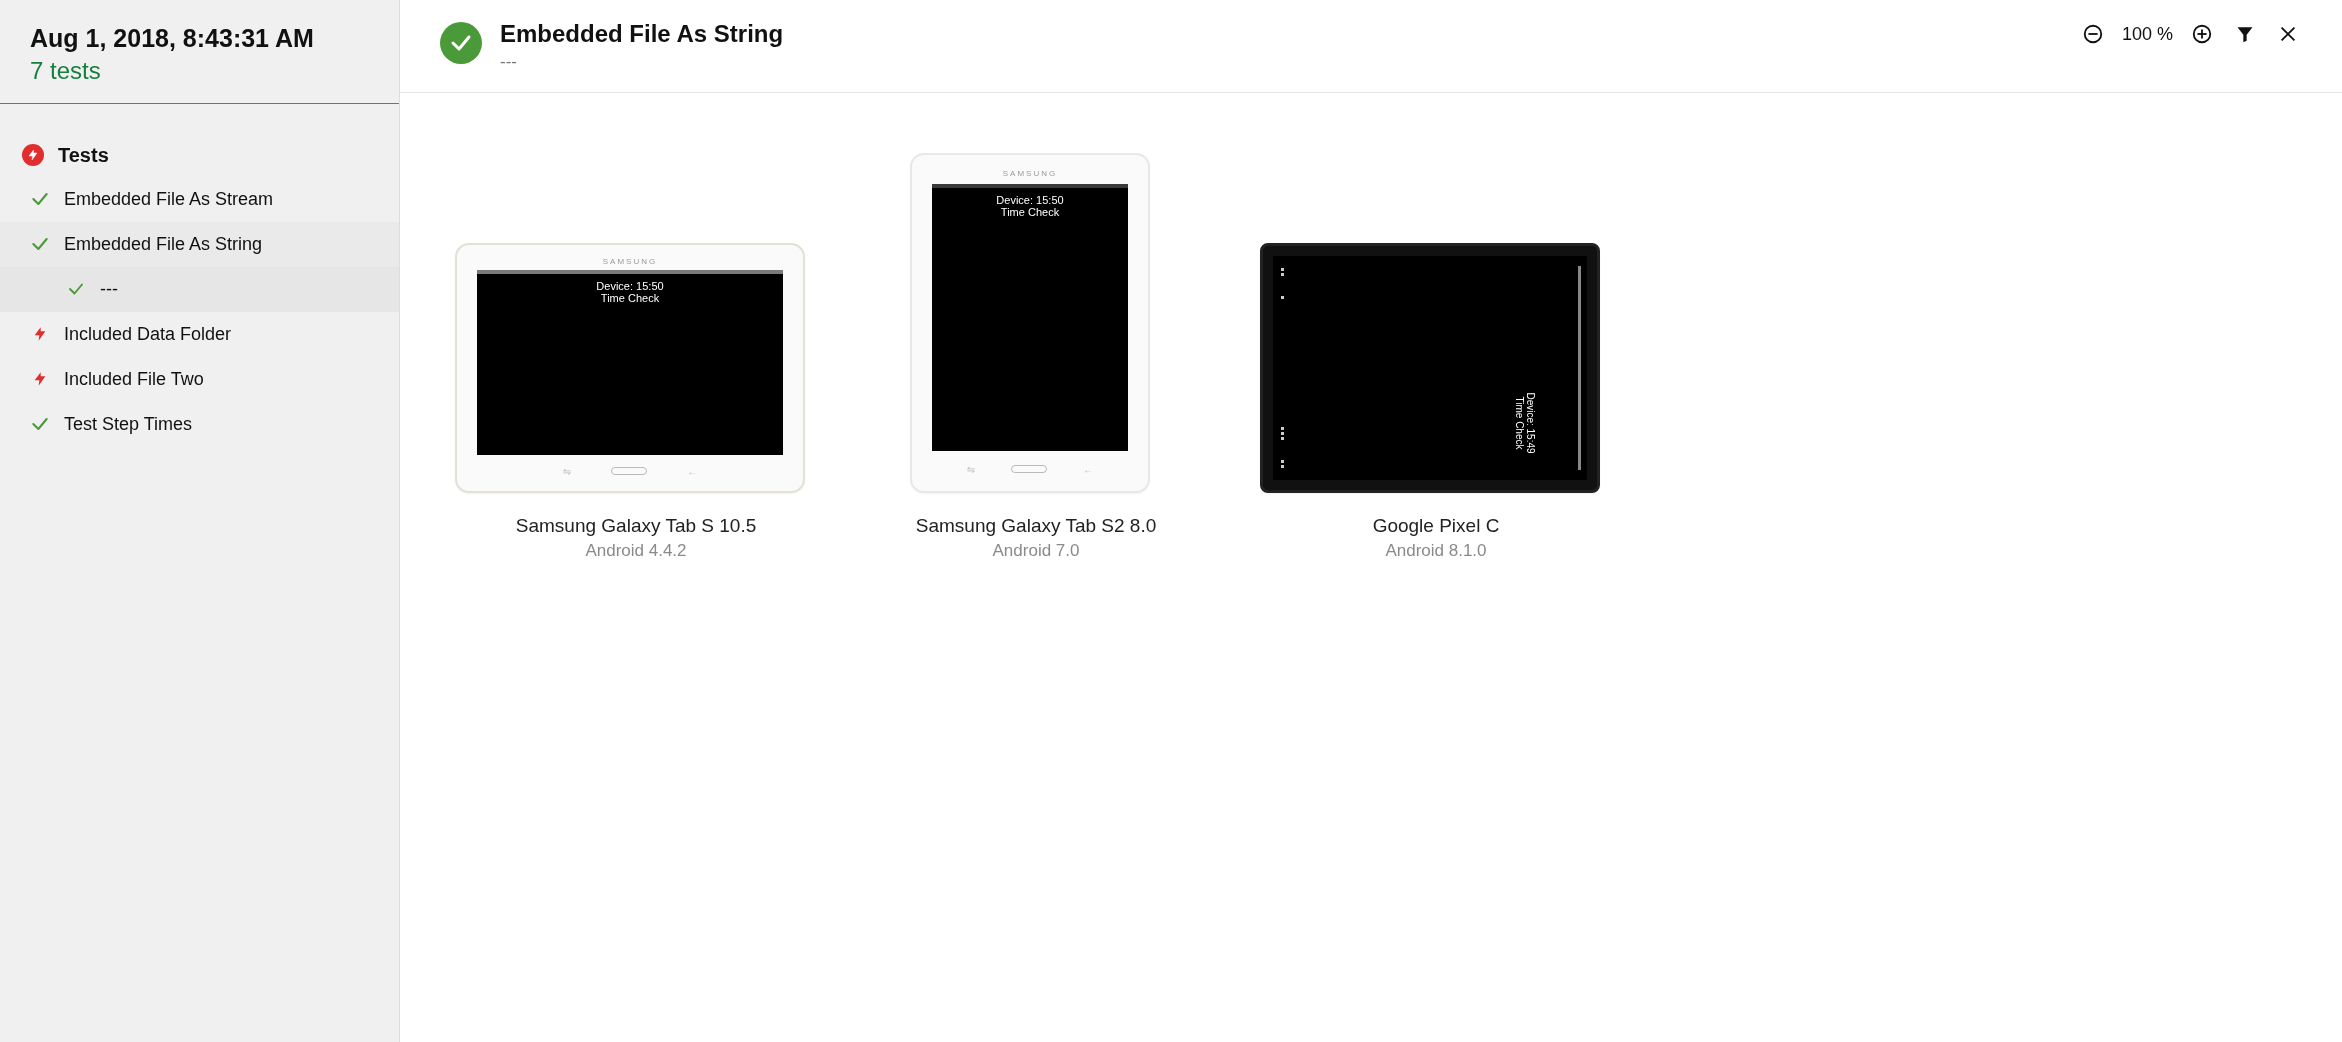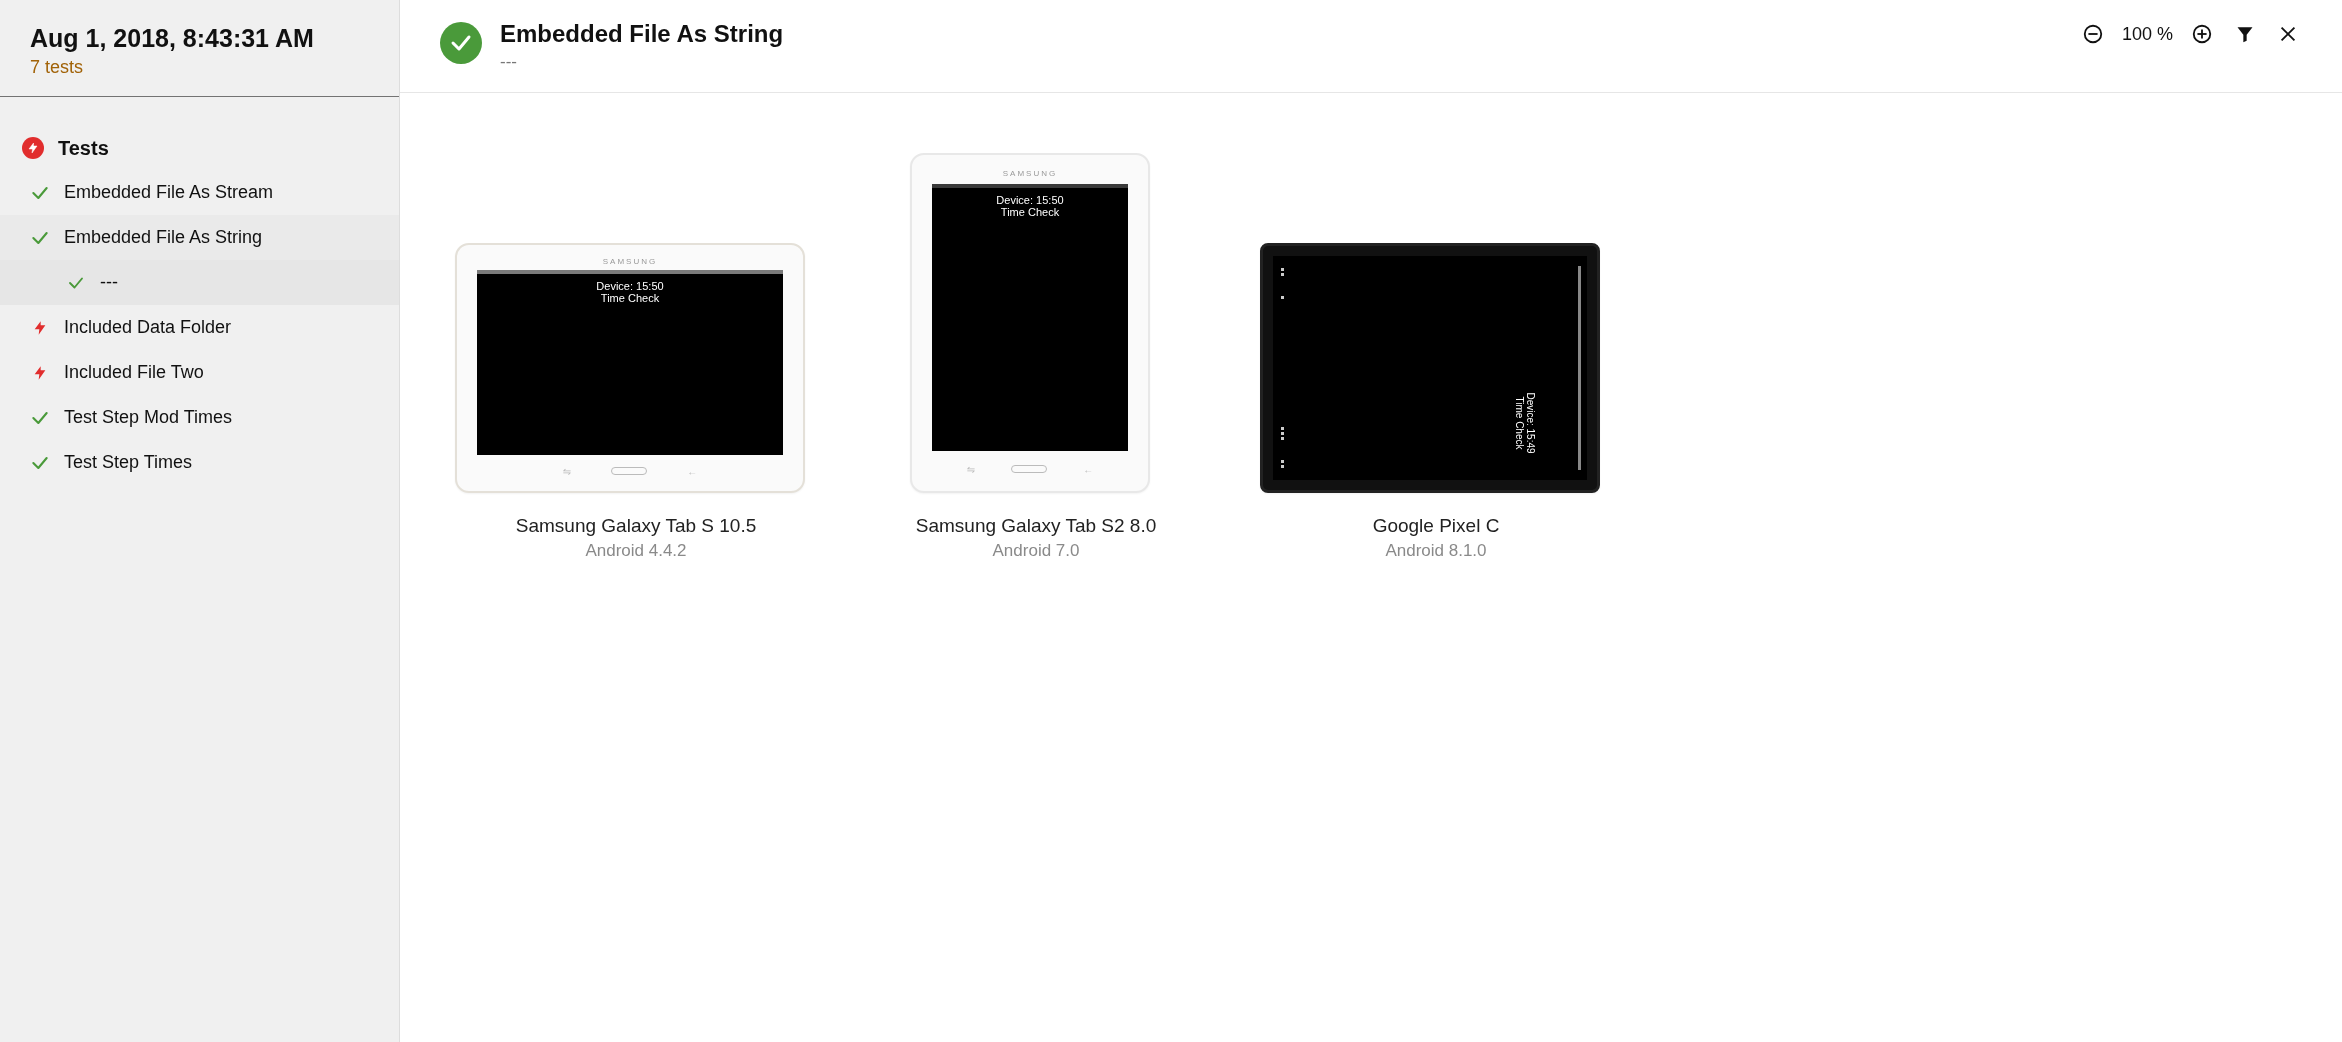--- a/index.html
+++ b/index.html
@@ -23,43 +23,43 @@
   .sidebar-header {
     padding: 24px 30px 18px 30px;
     border-bottom: 1px solid #737373;
   }
   .sidebar-title {
     font-size: 25px;
     font-weight: 700;
     color: #111;
   }
   .sidebar-sub {
-    font-size: 18px;
-    color: #a16207;
+    font-size: 24px;
+    color: #15803d;
     margin-top: 4px;
   }
   .tests-section {
     padding-top: 30px;
   }
   .tests-heading {
     display: flex;
     align-items: flex-start;
     padding: 10px 22px;
     font-size: 20px;
     font-weight: 700;
   }
   .tests-heading .icon-circle {
     width: 22px; height: 22px; border-radius: 50%;
     background: #e12d2d; display: inline-flex; align-items:center; justify-content:center;
     margin-right: 14px;
   }
   .lightning-w { stroke: #fff; fill: #fff; }
   .test-list { list-style:none; }
   .test-item, .test-subitem {
-    display:flex; align-items:center;
+    display:flex; align-items:flex-start;
     padding: 12px 30px;
     font-size: 18px;
     font-weight: 400;
     cursor: pointer;
   }
   .test-subitem {
     padding-left: 66px;
     background: #e6e6e6;
   }
   .test-item.active { background: #eaeaea; }
@@ -199,28 +199,20 @@
 
       <li class="test-item">
         <span class="status-icon">
           <svg width="16" height="20" viewBox="0 0 24 24">
               <path class="lightning-r" d="M13 2 L4 14 H11 L10 22 L20 8 H13 Z"></path>
             </svg>
         </span>
         <span>Included File Two</span>
       </li>
 
-      <li class="test-item">
-        <span class="status-icon">
-          <svg width="20" height="20" viewBox="0 0 24 24" fill="none">
-              <path class="check" d="M4 12 L10 18 L20 6" stroke-width="2.5" stroke-linecap="round" stroke-linejoin="round"></path>
-            </svg>
-        </span>
-        <span>Test Step Mod Times</span>
-      </li>
 
       <li class="test-item">
         <span class="status-icon">
           <svg width="20" height="20" viewBox="0 0 24 24" fill="none">
               <path class="check" d="M4 12 L10 18 L20 6" stroke-width="2.5" stroke-linecap="round" stroke-linejoin="round"></path>
             </svg>
         </span>
         <span>Test Step Times</span>
       </li>
 

